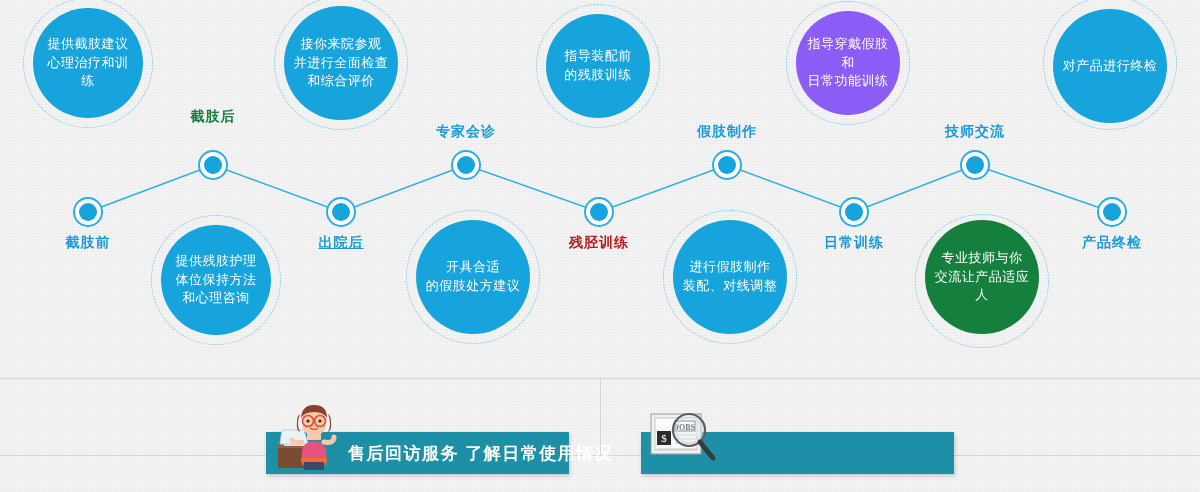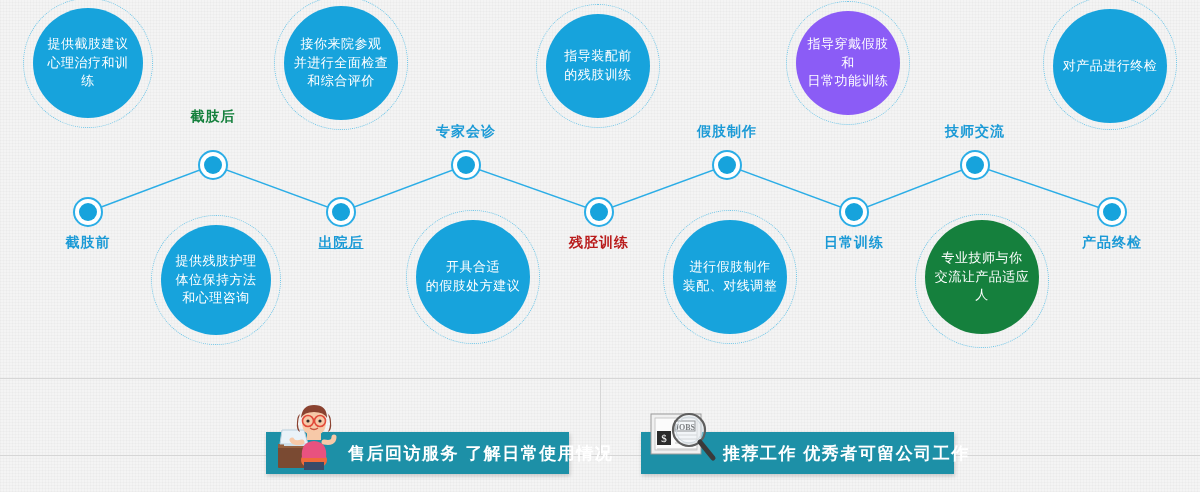--- a/index.html
+++ b/index.html
@@ -252,17 +252,16 @@
   <rect x="28" y="17" width="20" height="10" fill="#ffffff" stroke="#4a4a4a" stroke-width="1"></rect>
   <text x="38" y="25.5" font-size="8" fill="#1a1a1a" text-anchor="middle" font-family="'Liberation Serif', serif" font-weight="bold">JOBS</text>
   <line x1="28" y1="31" x2="50" y2="31" stroke="#c4c4c4" stroke-width="1"></line>
   <line x1="28" y1="35" x2="50" y2="35" stroke="#c4c4c4" stroke-width="1"></line>
   <line x1="28" y1="39" x2="50" y2="39" stroke="#c4c4c4" stroke-width="1"></line>
   <line x1="10" y1="45" x2="50" y2="45" stroke="#c4c4c4" stroke-width="1"></line>
   <circle cx="42" cy="26" r="16" fill="rgba(230,238,244,0.45)" stroke="#5e5e5e" stroke-width="2.2"></circle>
   <circle cx="42" cy="26" r="13" fill="none" stroke="#cfd8de" stroke-width="1"></circle>
   <line x1="53" y1="38" x2="66" y2="54" stroke="#3a3a3a" stroke-width="5" stroke-linecap="round"></line>
 </svg></div>
-        <div class="banner-text" style="margin-left: 82px;">推荐工作  优秀者可留公司工作</div>
       </div>
     </div>
 
 </div>
 
 </body></html>

